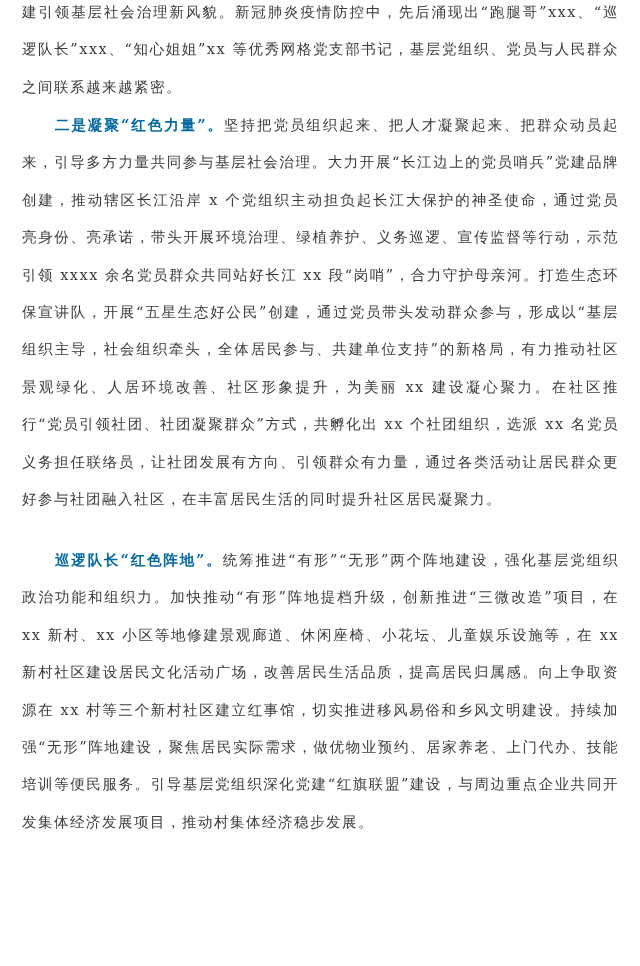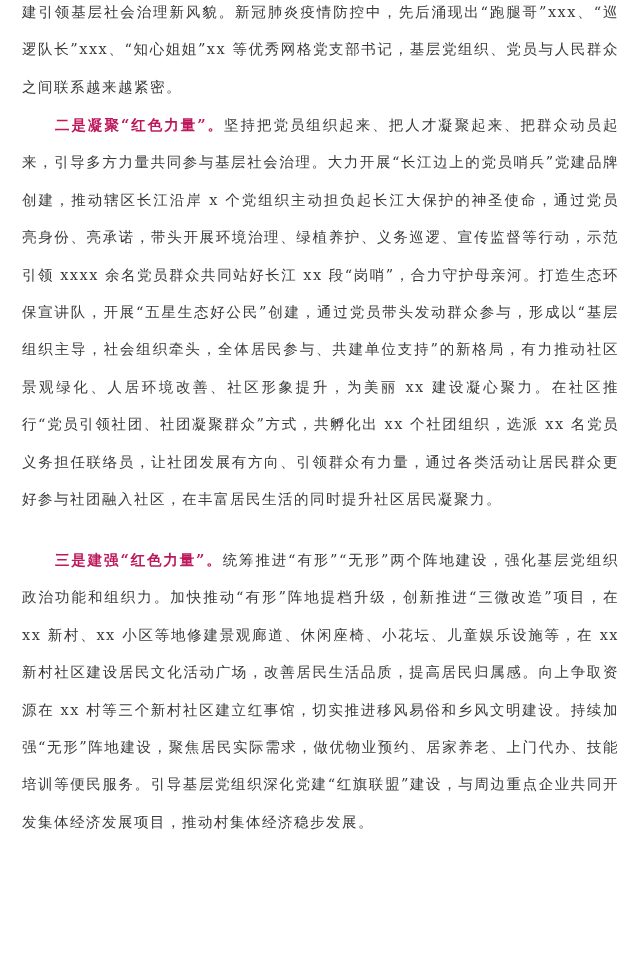--- a/index.html
+++ b/index.html
@@ -28,32 +28,32 @@
   }
   .para {
     margin: 0;
     padding: 0;
   }
   .para.indent {
     text-indent: 33px;
   }
   .lead {
     font-weight: bold;
-    color: #be185d;
+    color: #0369a1;
   }
   .p1 { position: absolute; top: -6px; left: 0; width: 597px; }
   .p2 { position: absolute; top: 106px; left: 0; width: 597px; }
   .p3 { position: absolute; top: 541px; left: 0; width: 597px; }
 </style>
 </head>
 <body>
 
 <div class="page">
   <p class="para p1">
     <span>建引领基层社会治理新风貌。新冠肺炎疫情防控中，先后涌现出“跑腿哥”xxx、“巡逻队长”xxx、“知心姐姐”xx 等优秀网格党支部书记，基层党组织、党员与人民群众之间联系越来越紧密。</span>
   </p>
   <p class="para indent p2">
     <span class="lead">二是凝聚“红色力量”。</span><span>坚持把党员组织起来、把人才凝聚起来、把群众动员起来，引导多方力量共同参与基层社会治理。大力开展“长江边上的党员哨兵”党建品牌创建，推动辖区长江沿岸 x 个党组织主动担负起长江大保护的神圣使命，通过党员亮身份、亮承诺，带头开展环境治理、绿植养护、义务巡逻、宣传监督等行动，示范引领 xxxx 余名党员群众共同站好长江 xx 段“岗哨”，合力守护母亲河。打造生态环保宣讲队，开展“五星生态好公民”创建，通过党员带头发动群众参与，形成以“基层组织主导，社会组织牵头，全体居民参与、共建单位支持”的新格局，有力推动社区景观绿化、人居环境改善、社区形象提升，为美丽 xx 建设凝心聚力。在社区推行“党员引领社团、社团凝聚群众”方式，共孵化出 xx 个社团组织，选派 xx 名党员义务担任联络员，让社团发展有方向、引领群众有力量，通过各类活动让居民群众更好参与社团融入社区，在丰富居民生活的同时提升社区居民凝聚力。</span>
   </p>
   <p class="para indent p3">
-    <span class="lead">三是建强“红色力量”。</span><span>统筹推进“有形”“无形”两个阵地建设，强化基层党组织政治功能和组织力。加快推动“有形”阵地提档升级，创新推进“三微改造”项目，在 xx 新村、xx 小区等地修建景观廊道、休闲座椅、小花坛、儿童娱乐设施等，在 xx 新村社区建设居民文化活动广场，改善居民生活品质，提高居民归属感。向上争取资源在 xx 村等三个新村社区建立红事馆，切实推进移风易俗和乡风文明建设。持续加强“无形”阵地建设，聚焦居民实际需求，做优物业预约、居家养老、上门代办、技能培训等便民服务。引导基层党组织深化党建“红旗联盟”建设，与周边重点企业共同开发集体经济发展项目，推动村集体经济稳步发展。</span>
+    <span class="lead">巡逻队长“红色阵地”。</span><span>统筹推进“有形”“无形”两个阵地建设，强化基层党组织政治功能和组织力。加快推动“有形”阵地提档升级，创新推进“三微改造”项目，在 xx 新村、xx 小区等地修建景观廊道、休闲座椅、小花坛、儿童娱乐设施等，在 xx 新村社区建设居民文化活动广场，改善居民生活品质，提高居民归属感。向上争取资源在 xx 村等三个新村社区建立红事馆，切实推进移风易俗和乡风文明建设。持续加强“无形”阵地建设，聚焦居民实际需求，做优物业预约、居家养老、上门代办、技能培训等便民服务。引导基层党组织深化党建“红旗联盟”建设，与周边重点企业共同开发集体经济发展项目，推动村集体经济稳步发展。</span>
   </p>
 </div>
 
 </body></html>

